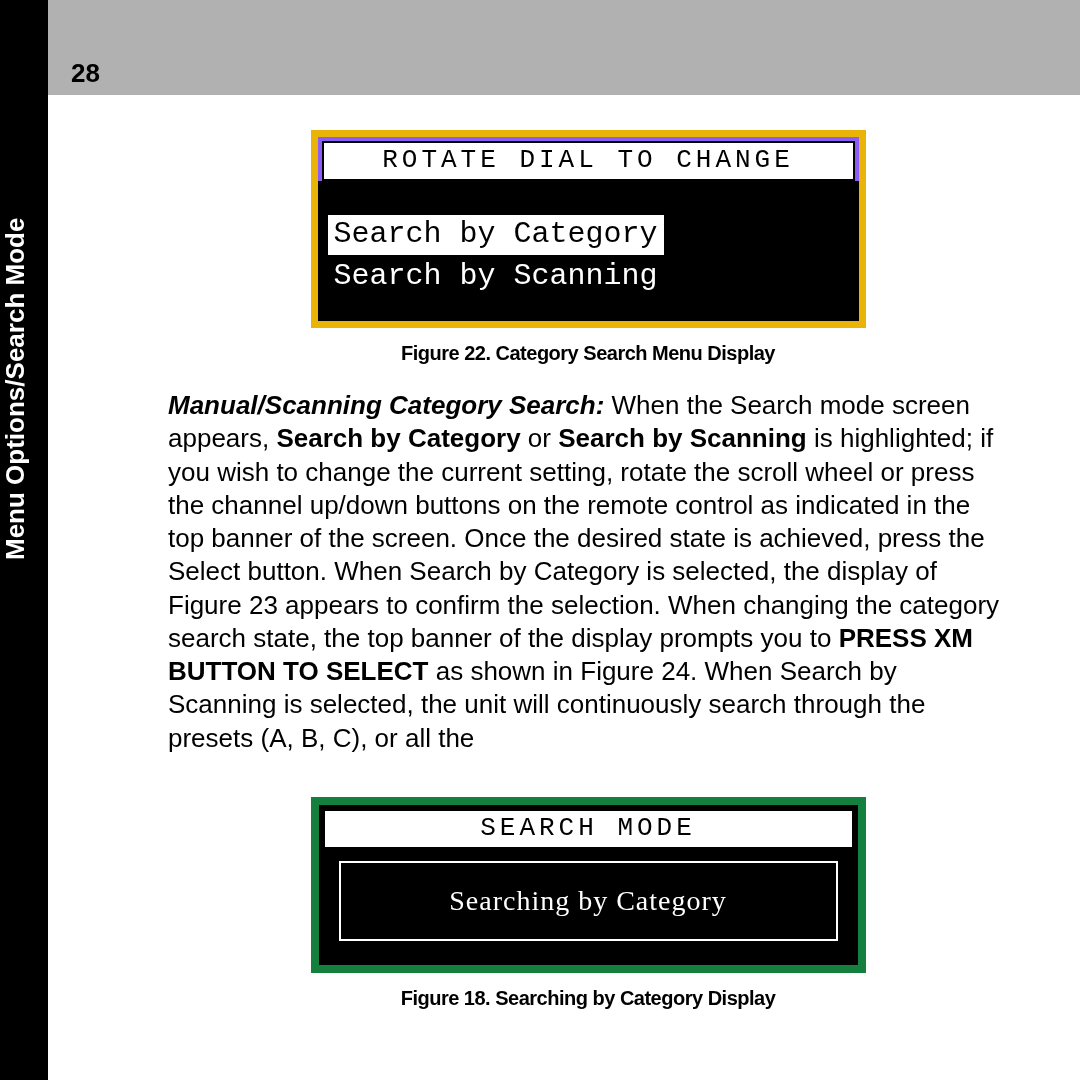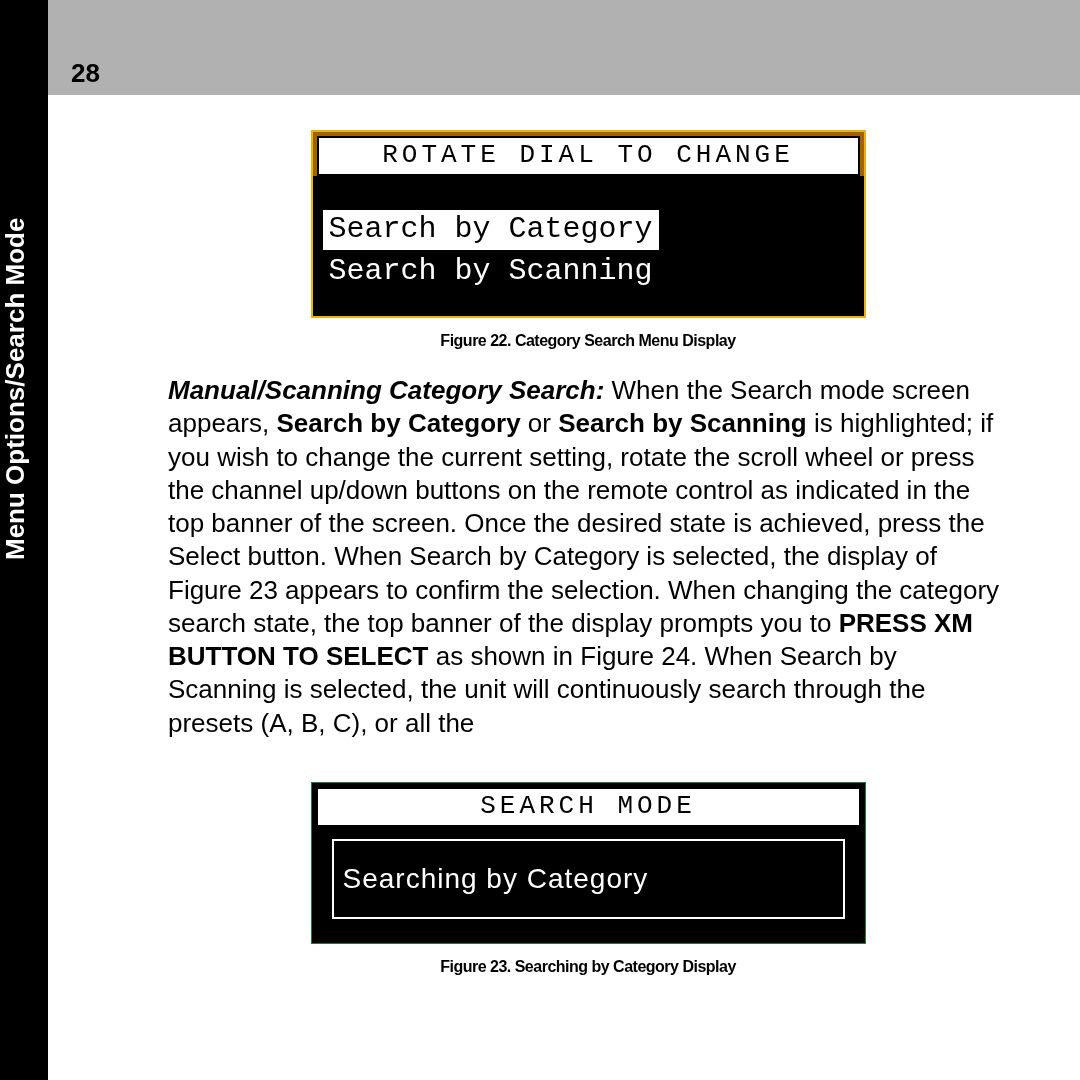--- a/index.html
+++ b/index.html
@@ -49,22 +49,22 @@
   .content {
     position: absolute;
     left: 168px; top: 95px;
     width: 840px;
   }
 
   
   .device22 {
     margin: 35px auto 11px auto;
     width: 555px;
-    border: 2px solid #eab308;
-    background: #a16207;
+    border: 7px solid #eab308;
+    background: #8b5cf6;
   }
   .device22-banner {
     margin: 4px 4px 0 4px;
     border: 2px solid #000;
     background: #fff;
     text-align: center;
     font-family: "Courier New", monospace;
     font-size: 26px;
     letter-spacing: 4px;
     padding: 2px 0 4px 0;
@@ -87,61 +87,61 @@
     font-family: "Courier New", monospace;
     font-size: 30px;
     padding: 2px 6px 4px 6px;
     margin-left: 2px;
     margin-top: 2px;
   }
 
   .fig-caption {
     text-align: center;
     font-weight: bold;
-    font-size: 16px;
+    font-size: 20px;
     margin-top: 14px;
     letter-spacing: -0.5px;
   }
 
   .body-text {
     margin-top: 24px;
     font-size: 26px;
     line-height: 1.28;
     color: #000;
   }
   .body-text b { font-weight: bold; }
   .body-text i { font-style: italic; }
 
   
   .device23 {
     margin: 42px auto 0 auto;
     width: 555px;
-    border: 1px solid #15803d;
+    border: 8px solid #15803d;
     background: #000;
   }
   .device23-banner-wrap {
     margin: 4px 4px 0 4px;
     background: #fff;
     border: 2px solid #000;
     text-align: center;
     font-family: "Courier New", monospace;
     font-size: 26px;
     letter-spacing: 4px;
     padding: 2px 0 4px 0;
   }
   .device23-body {
     background: #000;
     padding: 12px 20px 24px 20px;
   }
   .device23-inner {
     border: 2px solid #fff;
-    text-align: left;
+    text-align: center;
     padding: 22px 9px;
     color: #fff;
-    font-family: Liberation Sans, sans-serif;
+    font-family: Liberation Serif, serif;
     font-size: 28px;
     letter-spacing: 1px;
   }
 </style>
 </head>
 <body>
 
 <div class="left-spine">
   <div class="side-label">Menu Options/Search Mode</div>
 </div>
@@ -165,15 +165,15 @@
   <p class="body-text">
     <b><i>Manual/Scanning Category Search:</i></b><span> When the Search mode screen appears, </span><b>Search by Category</b><span> or </span><b>Search by Scanning</b><span> is highlighted; if you wish to change the current setting, rotate the scroll wheel or press the channel up/down buttons on the remote control as indicated in the top banner of the screen. Once the desired state is achieved, press the Select button. When Search by Category is selected, the display of Figure 23 appears to confirm the selection. When changing the category search state, the top banner of the display prompts you to </span><b>PRESS XM BUTTON TO SELECT</b><span> as shown in Figure 24. When Search by Scanning is selected, the unit will continuously search through the presets (A, B, C), or all the</span>
   </p>
 
   <div class="device23">
     <div class="device23-banner-wrap">SEARCH MODE</div>
     <div class="device23-body">
       <div class="device23-inner">Searching by Category</div>
     </div>
   </div>
-  <div class="fig-caption">Figure 23. Searching by Category Display</div>
+  <div class="fig-caption">Figure 18. Searching by Category Display</div>
 
 </div>
 
 </body></html>

